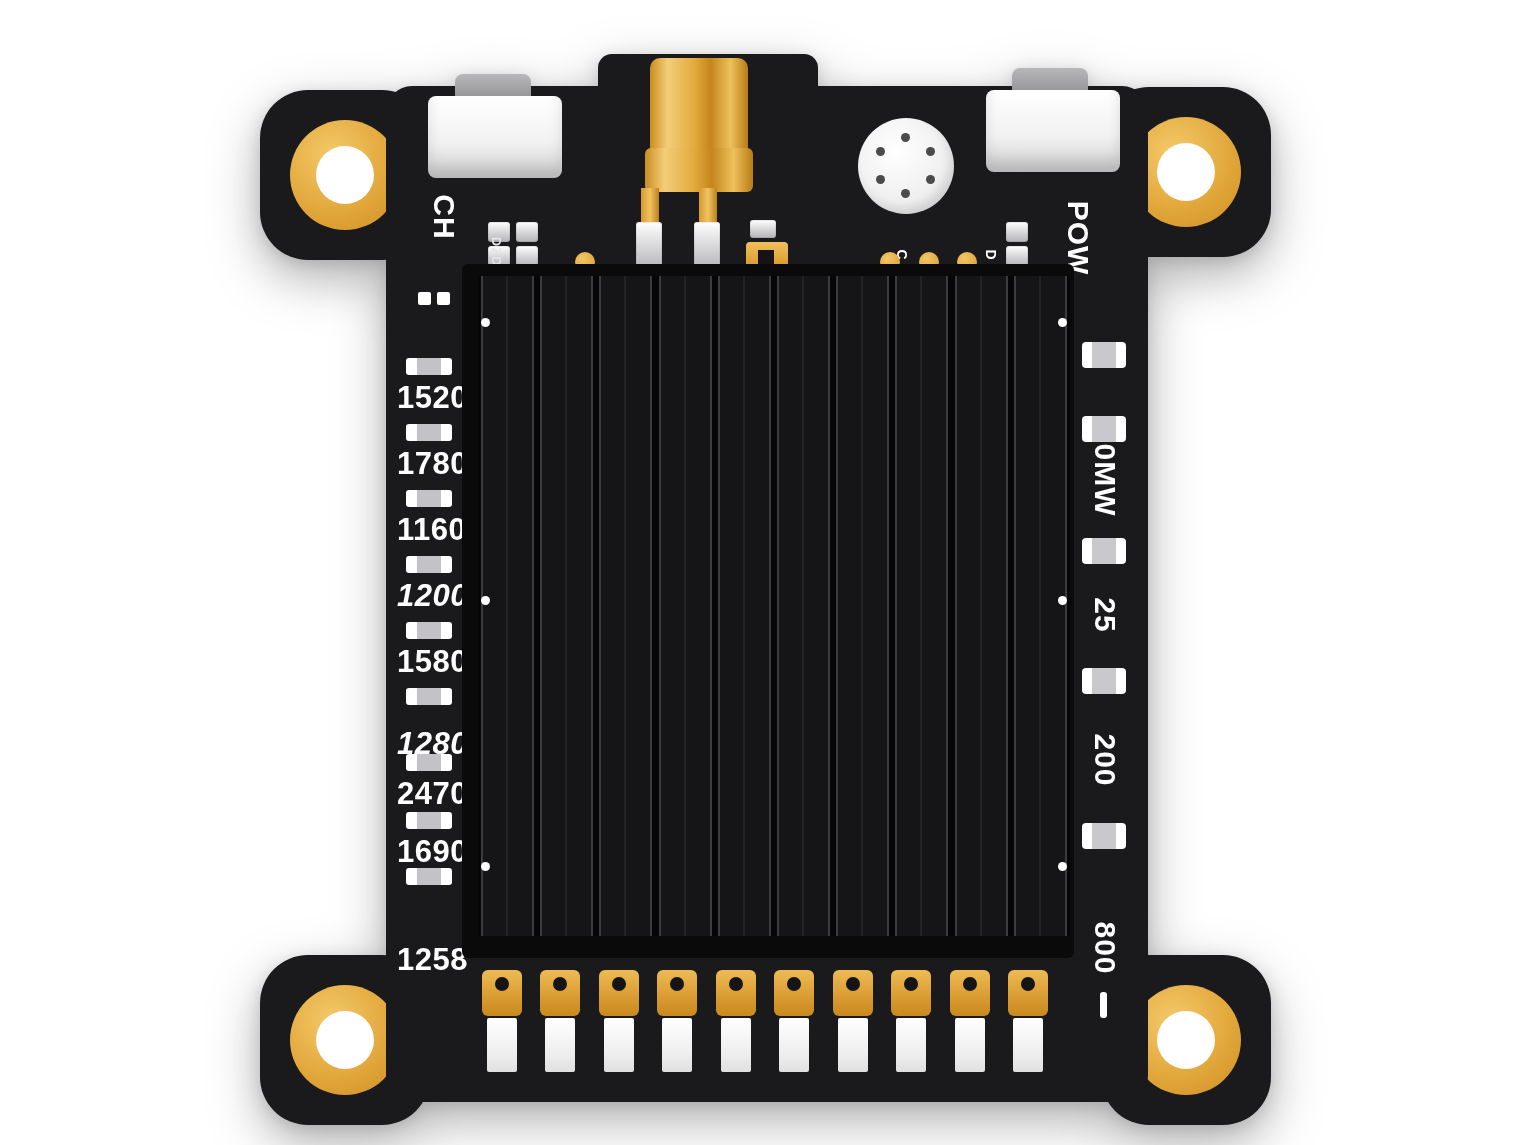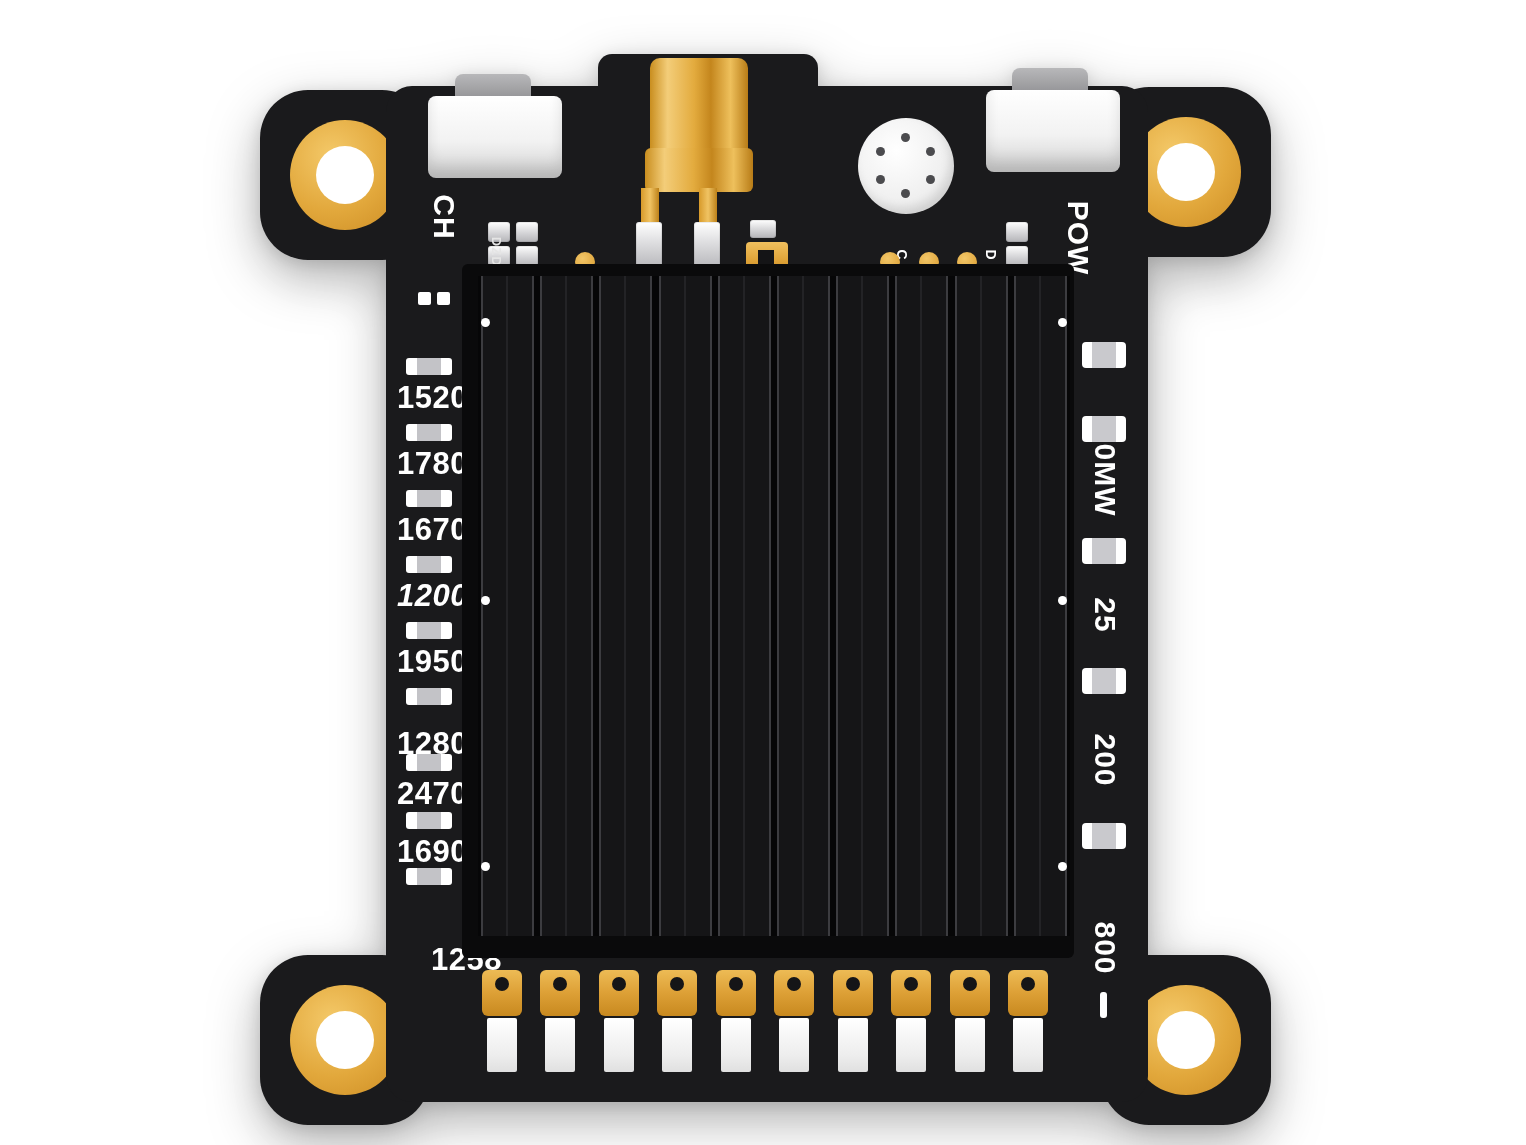--- a/index.html
+++ b/index.html
@@ -129,33 +129,33 @@
     <div class="abs vlabel" style="left:1038px;top:221px;width:80px;height:34px;font-size:30px;">POW</div>
 
     <div class="abs" style="left:418px;top:292px;width:13px;height:13px;background:#fff;border-radius:2px;"></div>
     <div class="abs" style="left:437px;top:292px;width:13px;height:13px;background:#fff;border-radius:2px;"></div>
 
     <div class="abs ledpad" style="top:358px;"></div>
     <div class="abs chnum" style="top:380px;">1520</div>
     <div class="abs ledpad" style="top:424px;"></div>
     <div class="abs chnum" style="top:446px;">1780</div>
     <div class="abs ledpad" style="top:490px;"></div>
-    <div class="abs chnum" style="top:512px;">1670</div>
+    <div class="abs chnum" style="top:512px;">1160</div>
     <div class="abs ledpad" style="top:556px;"></div>
     <div class="abs chnum" style="top:578px;font-style:italic;">1200</div>
     <div class="abs ledpad" style="top:622px;"></div>
-    <div class="abs chnum" style="top:644px;">1950</div>
+    <div class="abs chnum" style="top:644px;">1580</div>
     <div class="abs ledpad" style="top:688px;"></div>
-    <div class="abs chnum" style="top:726px;">1280</div>
+    <div class="abs chnum" style="top:726px;font-style:italic;">1280</div>
     <div class="abs ledpad" style="top:754px;"></div>
     <div class="abs chnum" style="top:776px;">2470</div>
     <div class="abs ledpad" style="top:812px;"></div>
     <div class="abs chnum" style="top:834px;">1690</div>
     <div class="abs ledpad" style="top:868px;"></div>
-    <div class="abs chnum" style="top:942px;margin-left:34px;">1258</div>
+    <div class="abs chnum" style="top:942px;">1258</div>
 
     <div class="abs base" style="left:462px;top:264px;width:612px;height:694px;"></div>
     <div class="abs fins" style="left:478px;top:276px;width:592px;height:660px;"></div>
 
     <div class="abs via" style="left:481px;top:318px;"></div>
     <div class="abs via" style="left:481px;top:596px;"></div>
     <div class="abs via" style="left:481px;top:862px;"></div>
     <div class="abs via" style="left:1058px;top:318px;"></div>
     <div class="abs via" style="left:1058px;top:596px;"></div>
     <div class="abs via" style="left:1058px;top:862px;"></div>

